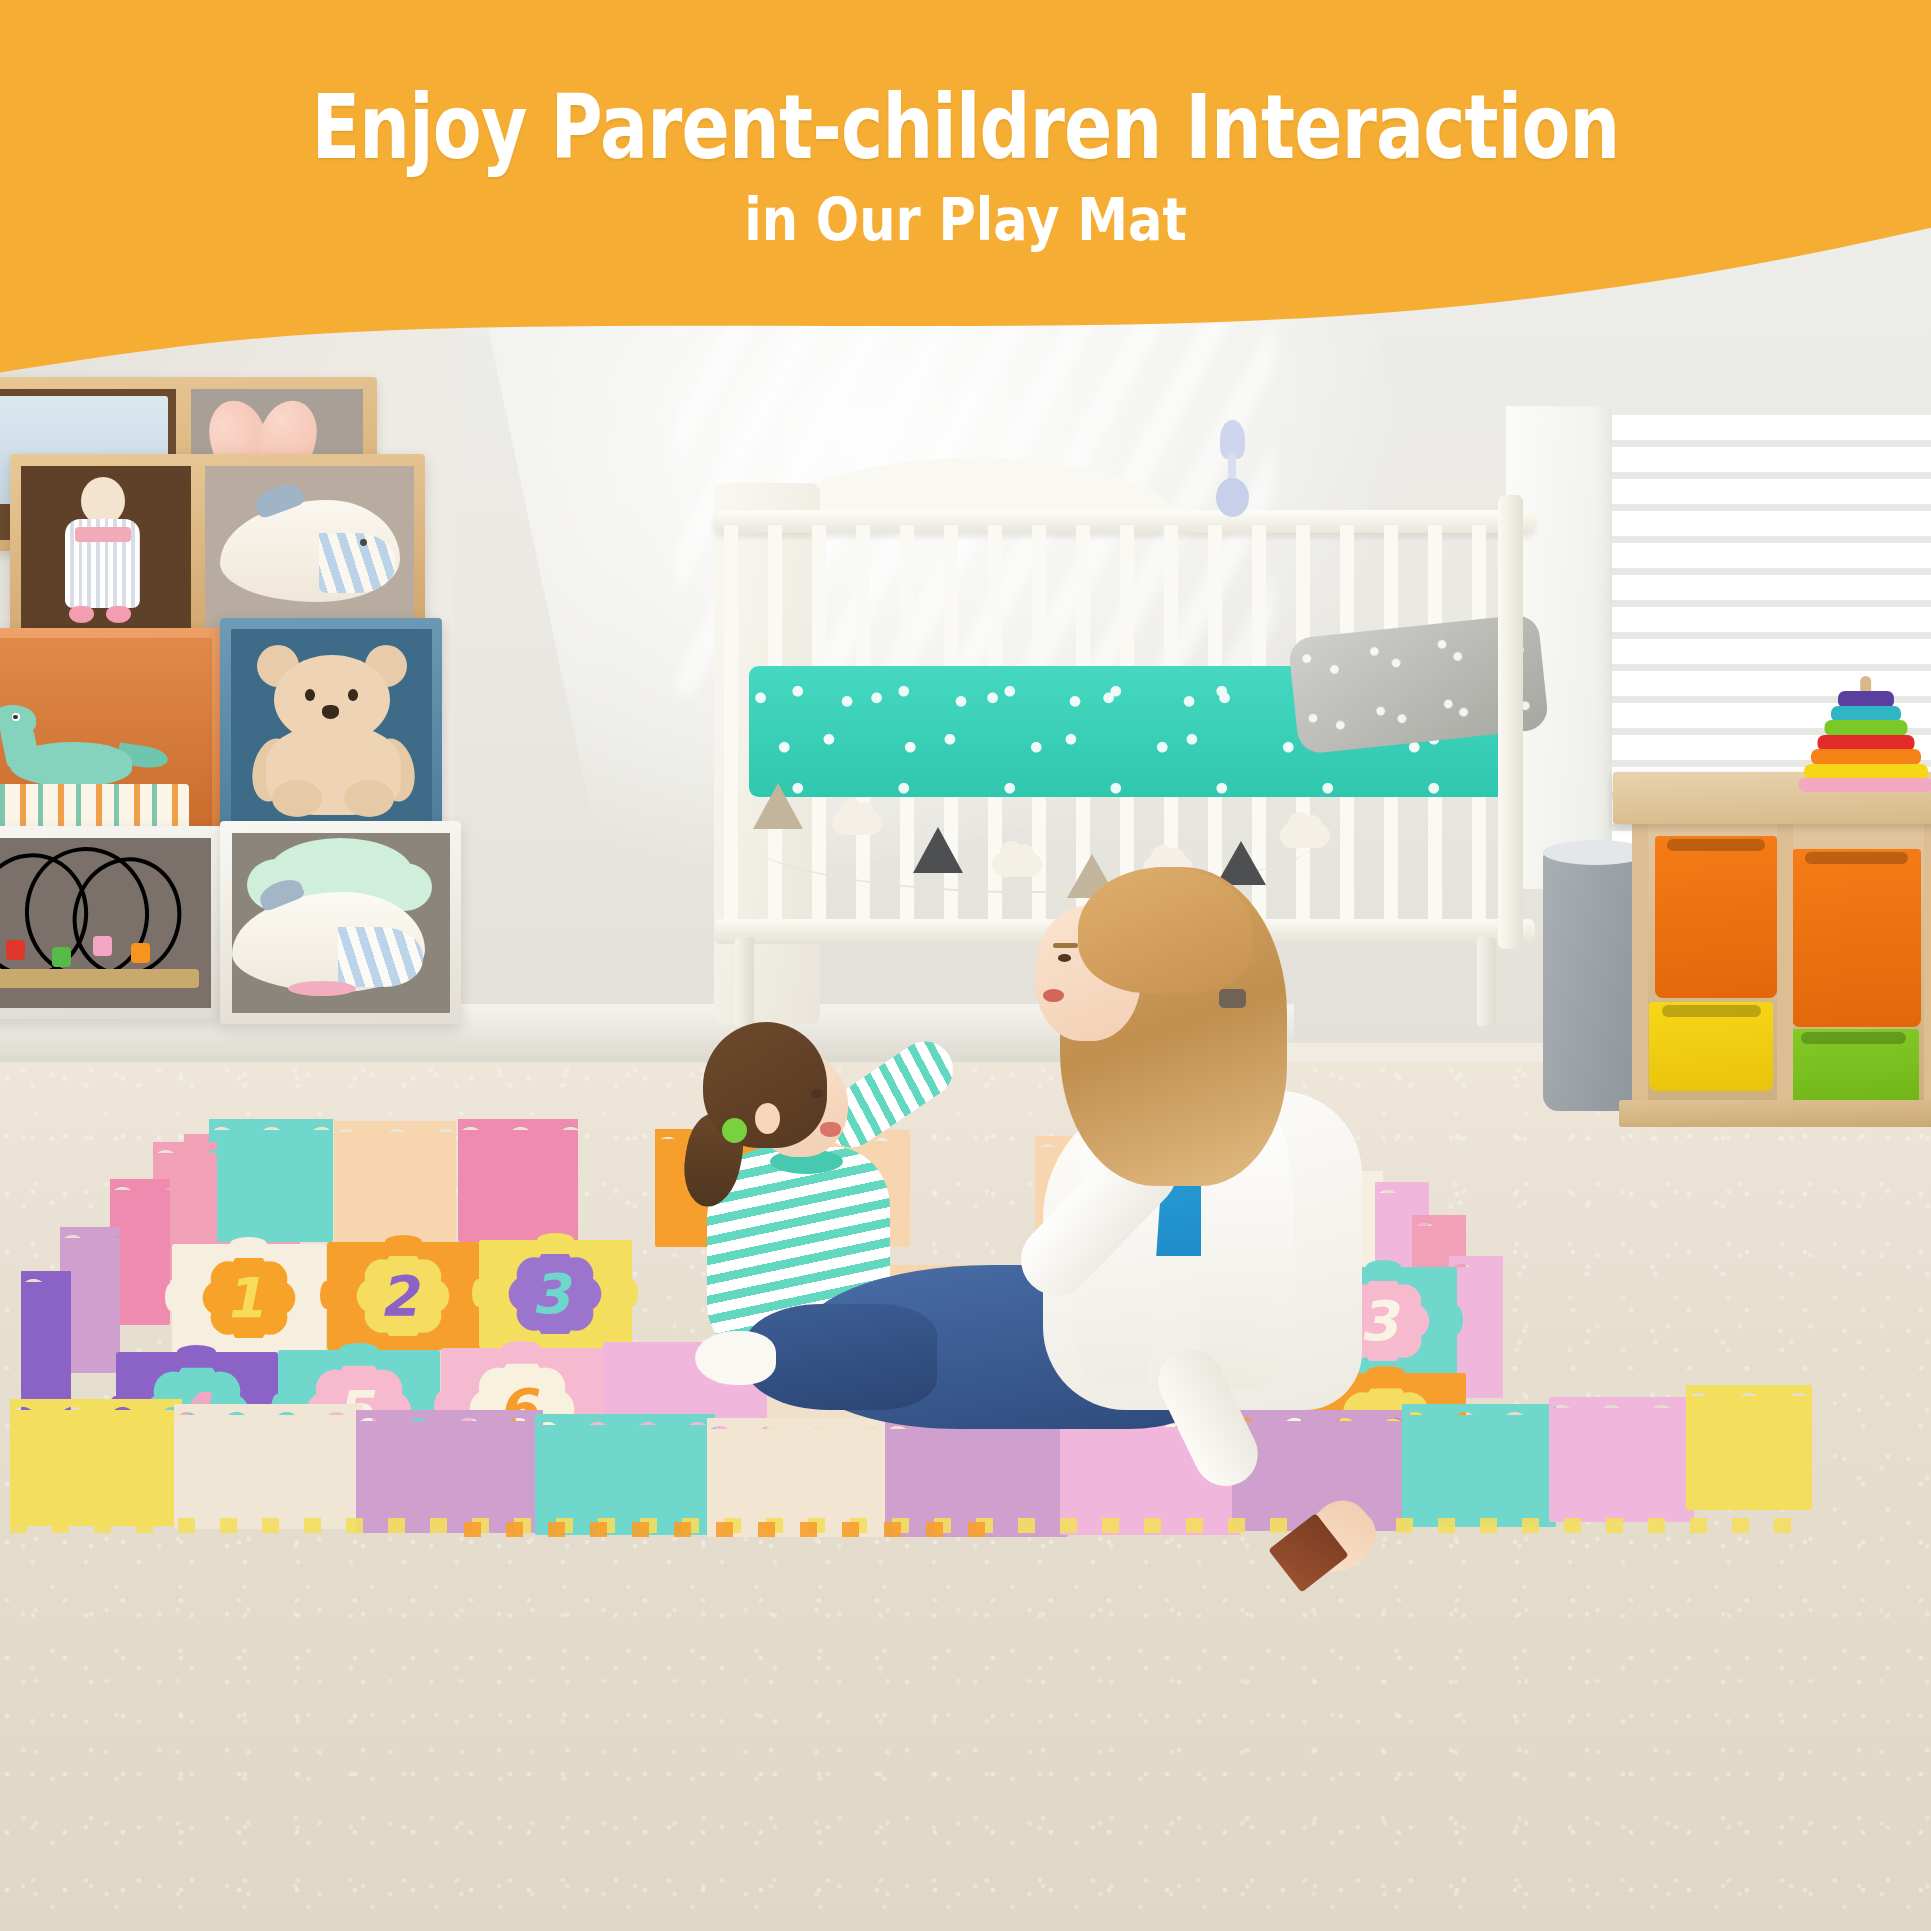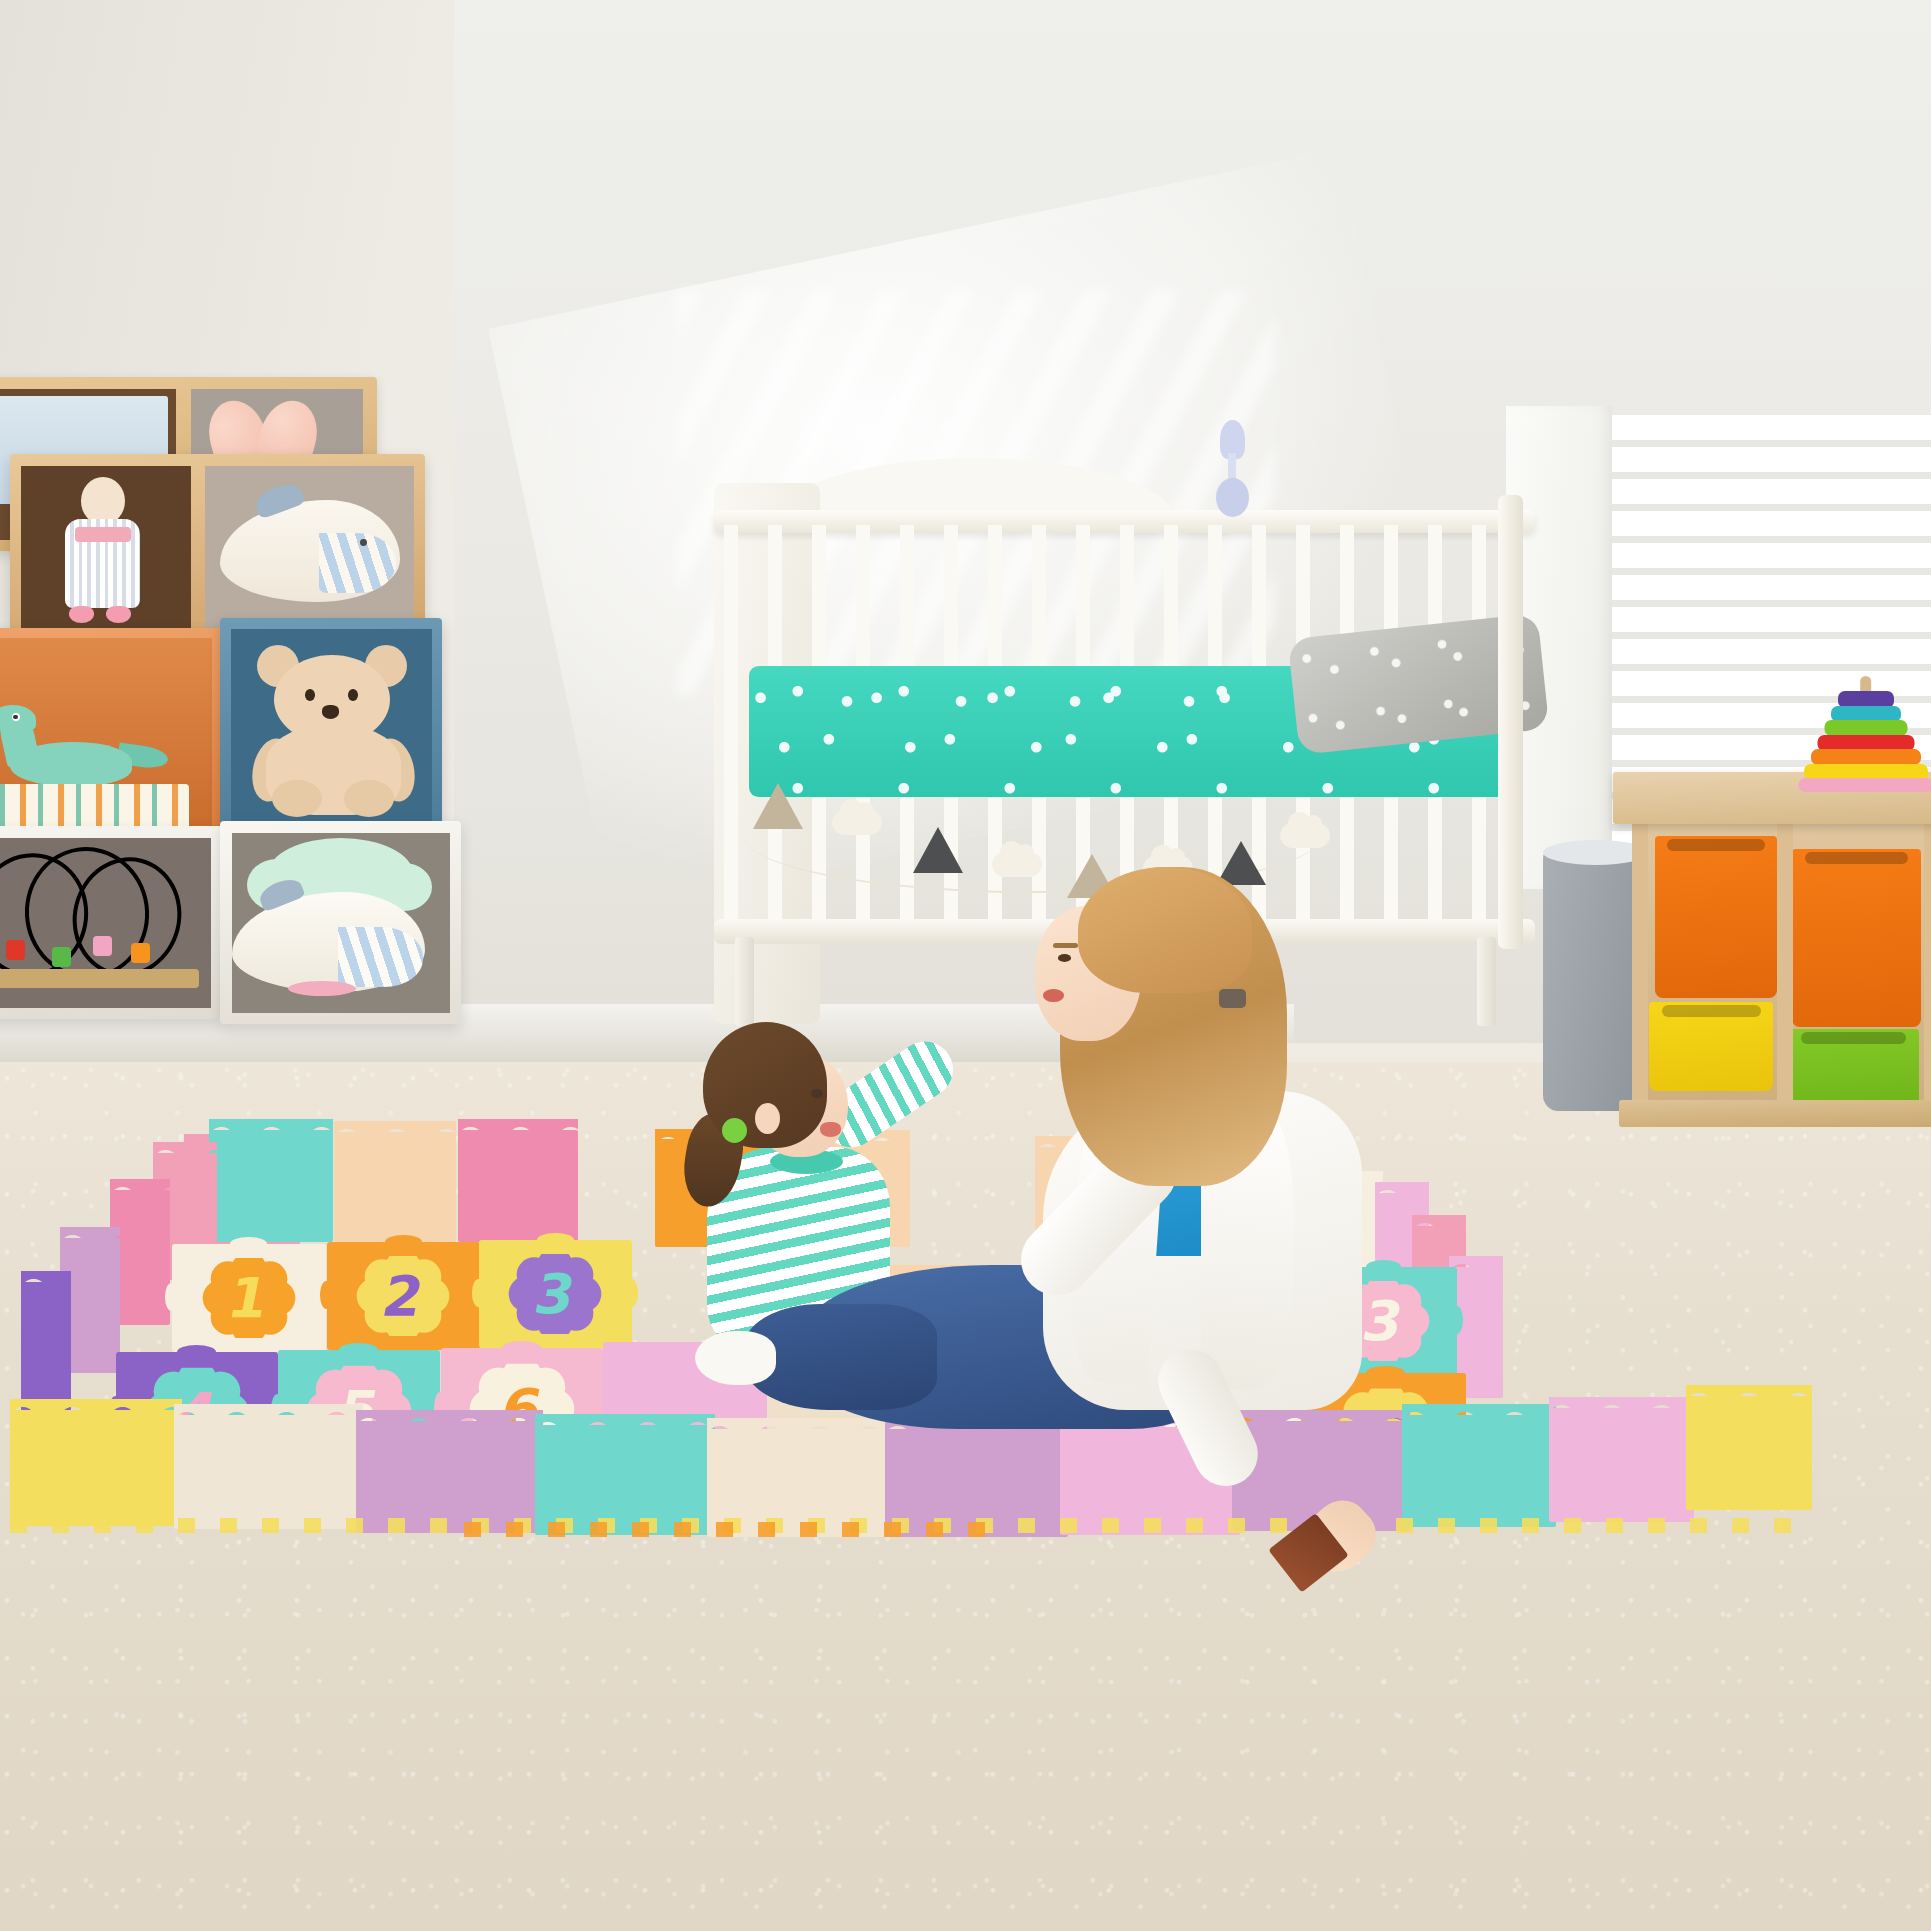--- a/index.html
+++ b/index.html
@@ -819,14 +819,23 @@
       <div class="m-hair"></div>
       <div class="m-face"></div>
       <div class="m-brow"></div>
       <div class="m-eye"></div>
       <div class="m-lip"></div>
       <div class="m-hairfront"></div>
       <div class="m-clip"></div>
     </div>
   </div>
 
+  <div class="banner">
+    <svg class="banner-bg" viewBox="0 0 2000 400" preserveAspectRatio="none">
+      <path id="bannerPath" d="M0,0 H2000 V236 C1720,300 1480,330 1180,336 C880,342 560,330 300,348 C190,356 90,372 0,386 Z" fill="#F5AD33"></path>
+    </svg>
+    <div class="banner-text">
+      <div class="title">Enjoy Parent-children Interaction</div>
+      <div class="subtitle">in Our Play Mat</div>
+    </div>
+  </div>
 </div>
 
 
 </body></html>

